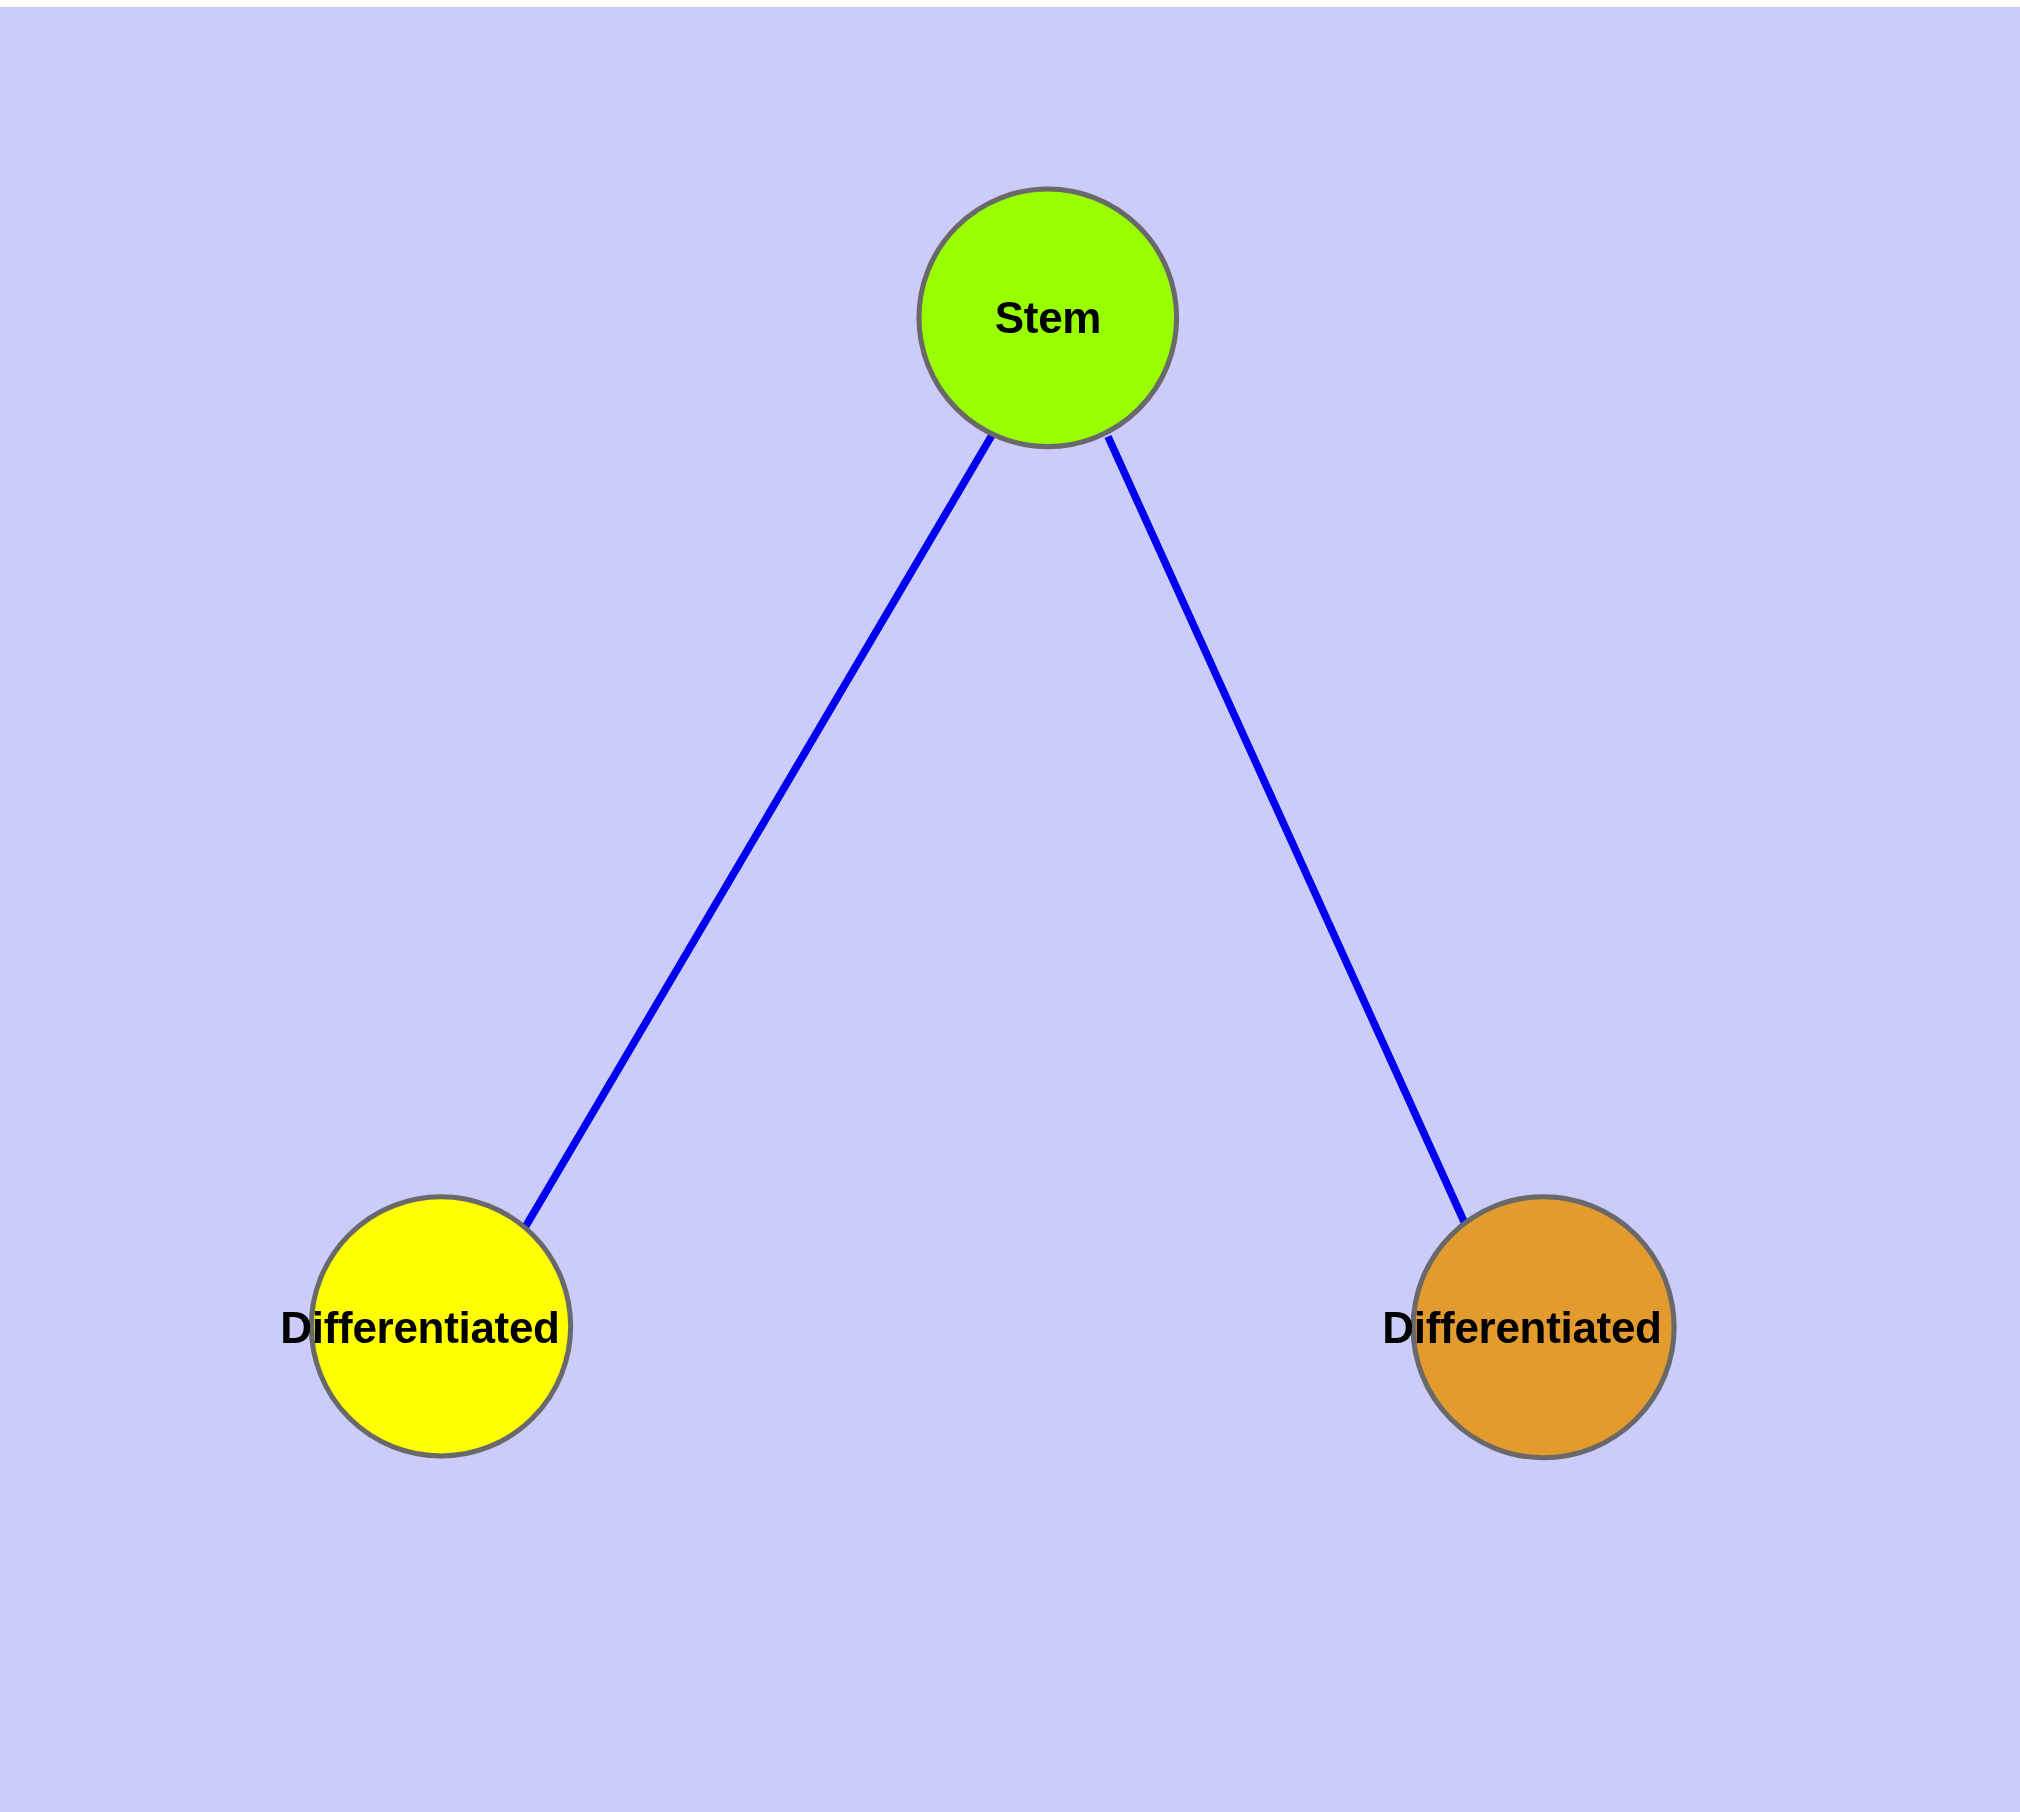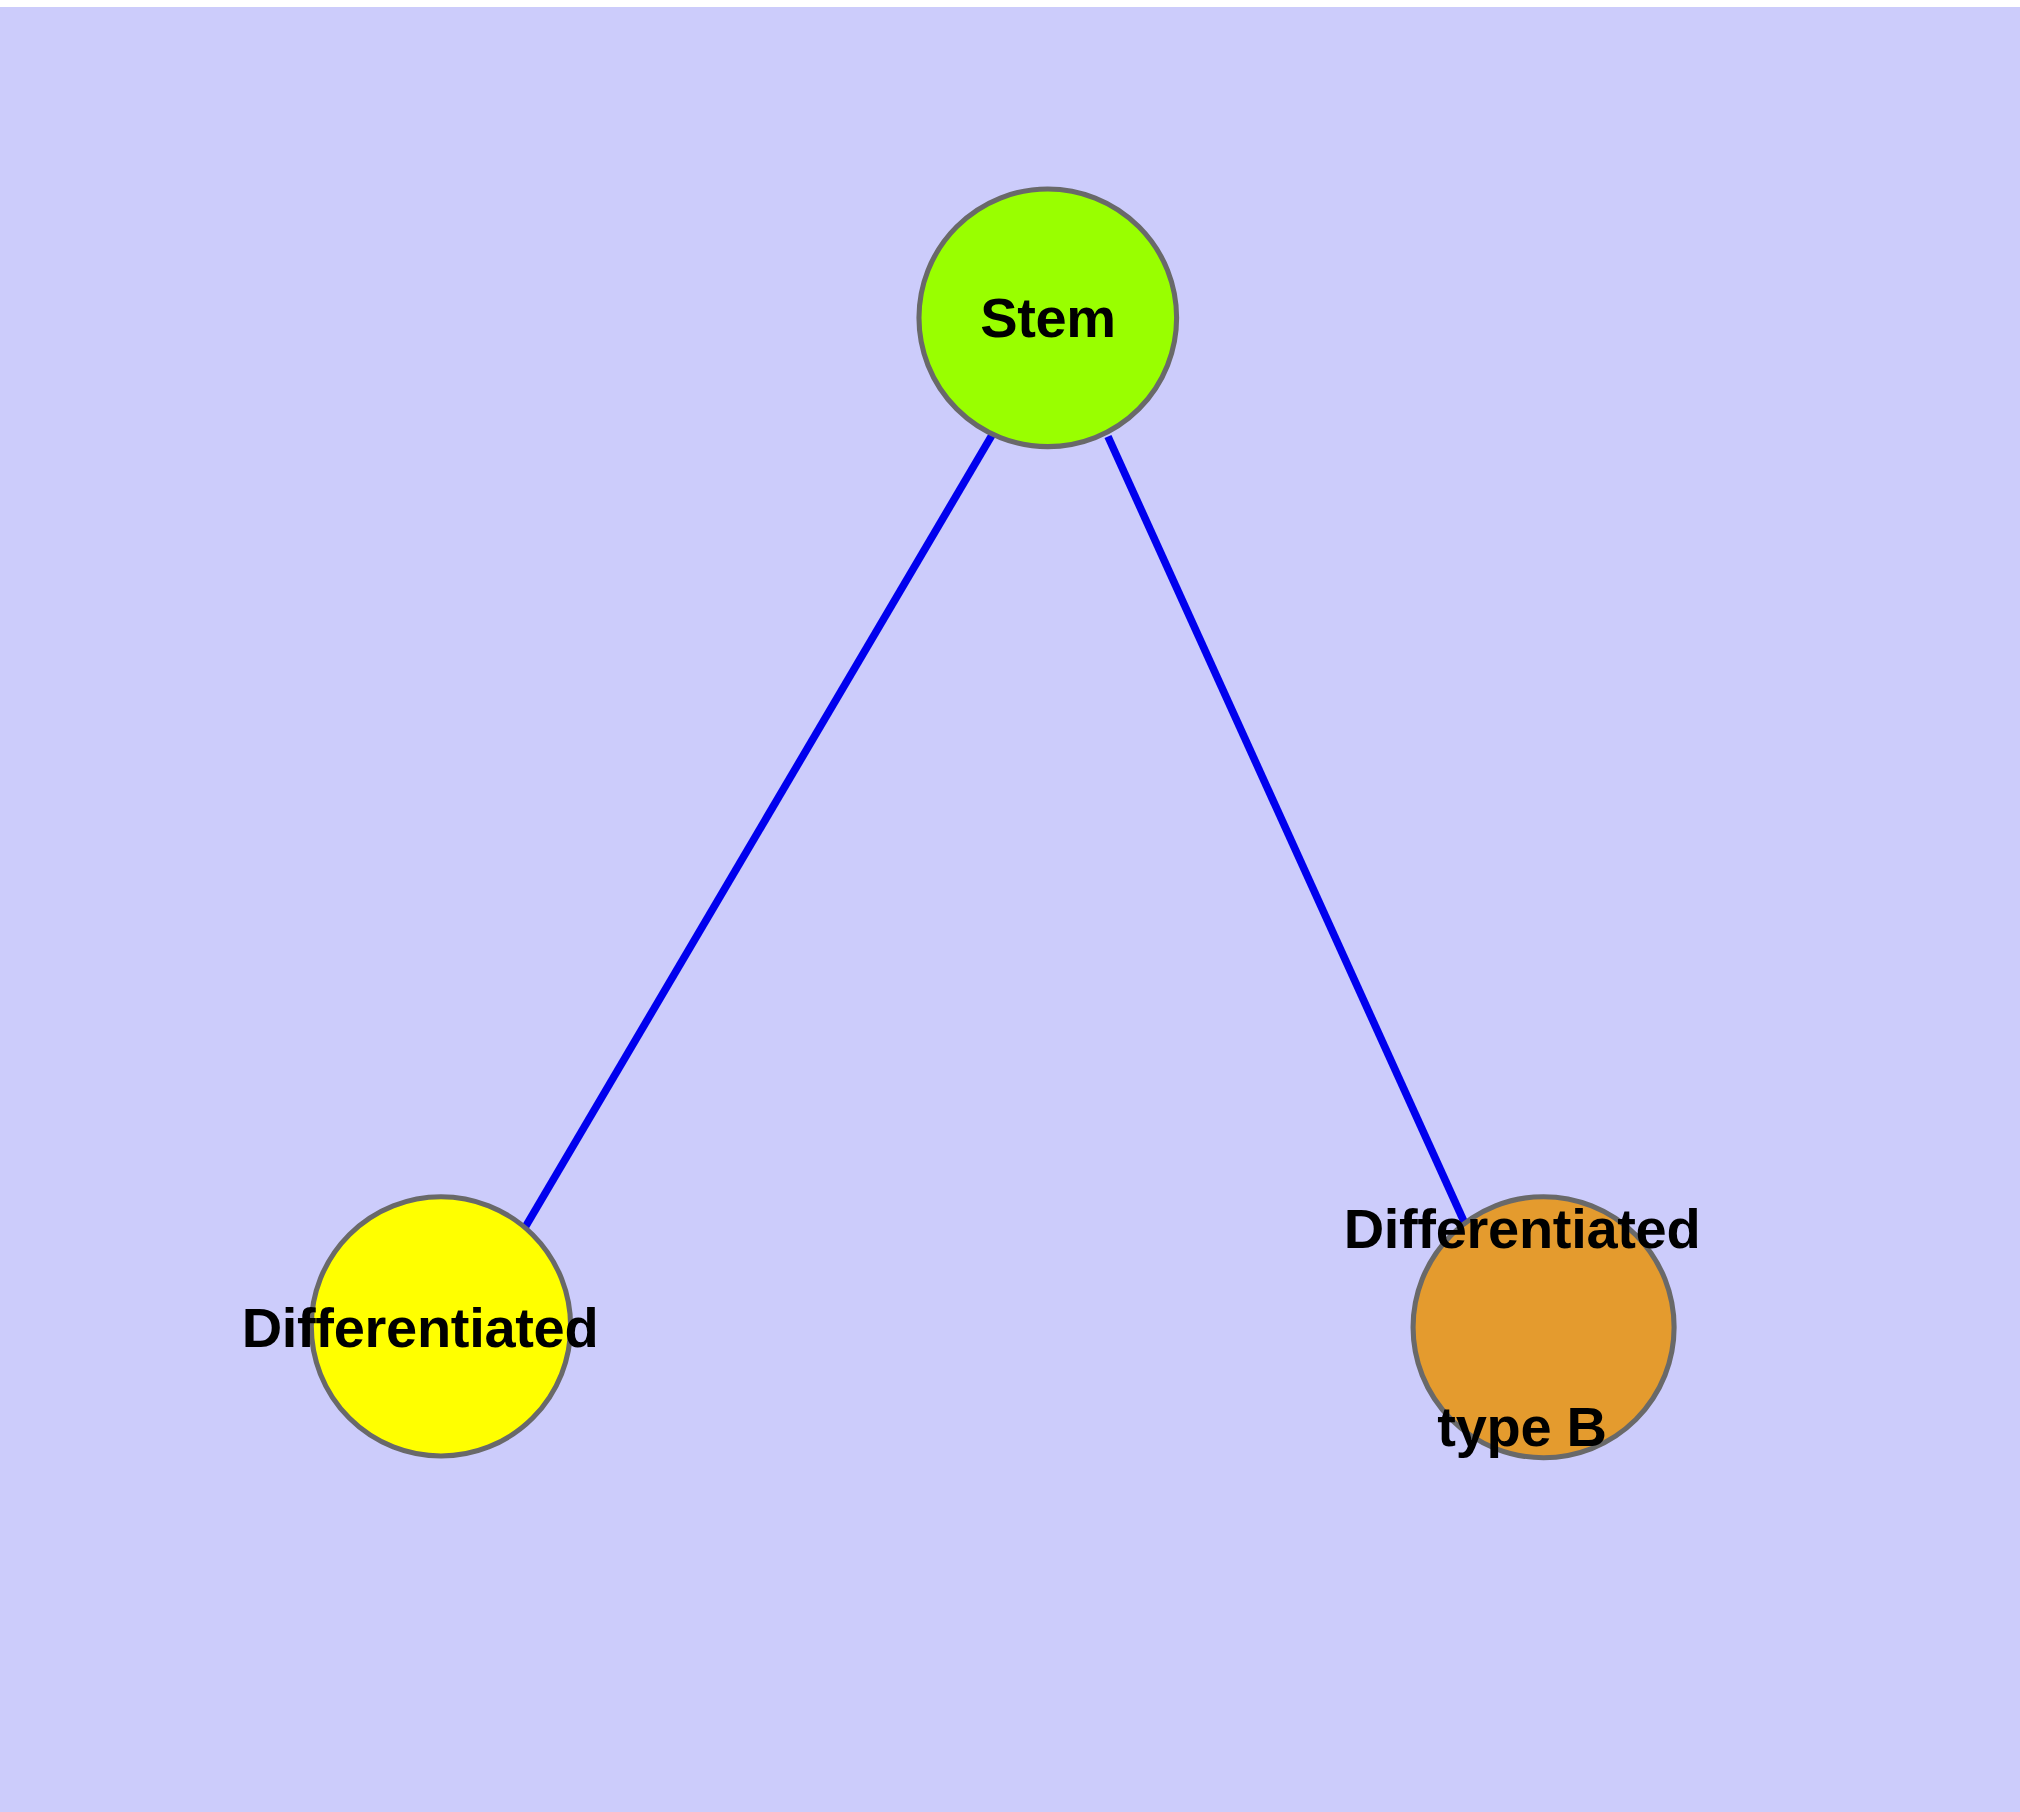--- a/index.html
+++ b/index.html
@@ -35,21 +35,21 @@
   .node-circle {
     stroke-width: 6;
   }
   .edge-line {
     stroke-linecap: butt;
   }
   .node-label {
     position: absolute;
     font-family: "Liberation Sans", "DejaVu Sans", sans-serif;
     font-weight: bold;
-    font-size: 56px;
+    font-size: 44px;
     line-height: 1.18;
     color: #000000;
     text-align: center;
     white-space: pre;
     transform: translate(-50%, -50%);
     pointer-events: none;
     letter-spacing: -0.3px;
   }
   .label-line { display: block; }
 </style>
@@ -75,17 +75,16 @@
   <div class="node-label" style="left: 1048px; top: 318px;">
     <span class="label-line">Stem</span>
   </div>
 
   <div class="node-label" style="left: 420px; top: 1328px;">
     <span class="label-line">Differentiated</span>
   </div>
 
   <div class="node-label" style="left: 1522px; top: 1328px;">
     <span class="label-line">Differentiated</span>
-    <span class="label-line">type B</span>
   </div>
 
 </div>
 
 
 </body></html>

